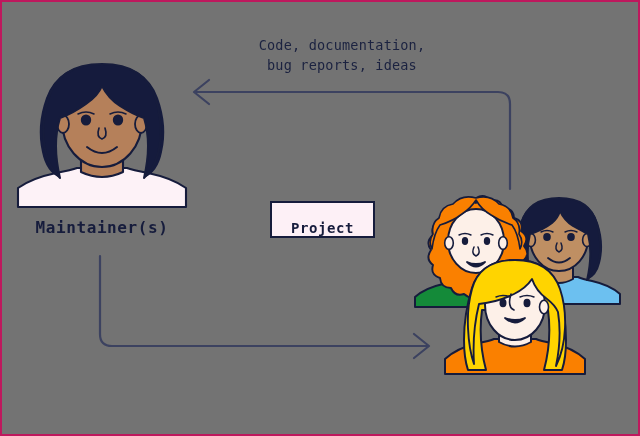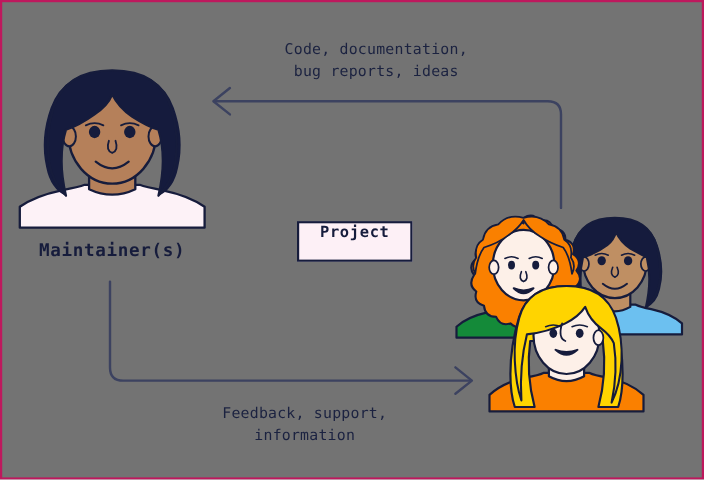--- a/index.html
+++ b/index.html
@@ -67,21 +67,21 @@
   #project-box {
     position: absolute;
     left: 268px;
     top: 199px;
     width: 105px;
     height: 37px;
     background: #fdf0f6;
     border: 2px solid #161c3c;
     box-sizing: border-box;
     display: flex;
-    align-items: flex-start;
+    align-items: flex-end;
     justify-content: center;
   }
   #project-box .box-text {
     color: #161c3c;
     font-family: "DejaVu Sans Mono", "Liberation Mono", monospace;
     font-size: 14px;
     font-weight: bold;
     letter-spacing: 0.6px;
   }
 </style>
@@ -208,22 +208,20 @@
         <path d="M 518 295 Q 525 292 532 295" stroke="#161c3c" stroke-width="1.4" fill="none" stroke-linecap="round"></path>
         <path d="M 509 292 Q 505 305 512 308" fill="none" stroke="#161c3c" stroke-width="1.6" stroke-linecap="round"></path>
         <path d="M 503 316 q 10 9 20 0 q -10 4 -20 0 z" fill="#161c3c" stroke="#161c3c" stroke-width="1.8" stroke-linejoin="round"></path>
       </g>
     </g>
   </svg>
 
   <div class="edge-label" id="label-top">Code, documentation,
 bug reports, ideas</div>
 
-  <div class="edge-label" id="label-bottom">Feedback, support,
-information</div>
 
   <div class="node-label" id="label-maintainer">Maintainer(s)</div>
 
 
   <div id="project-box">
     <span class="box-text">Project</span>
   </div>
 
 </div>
 

